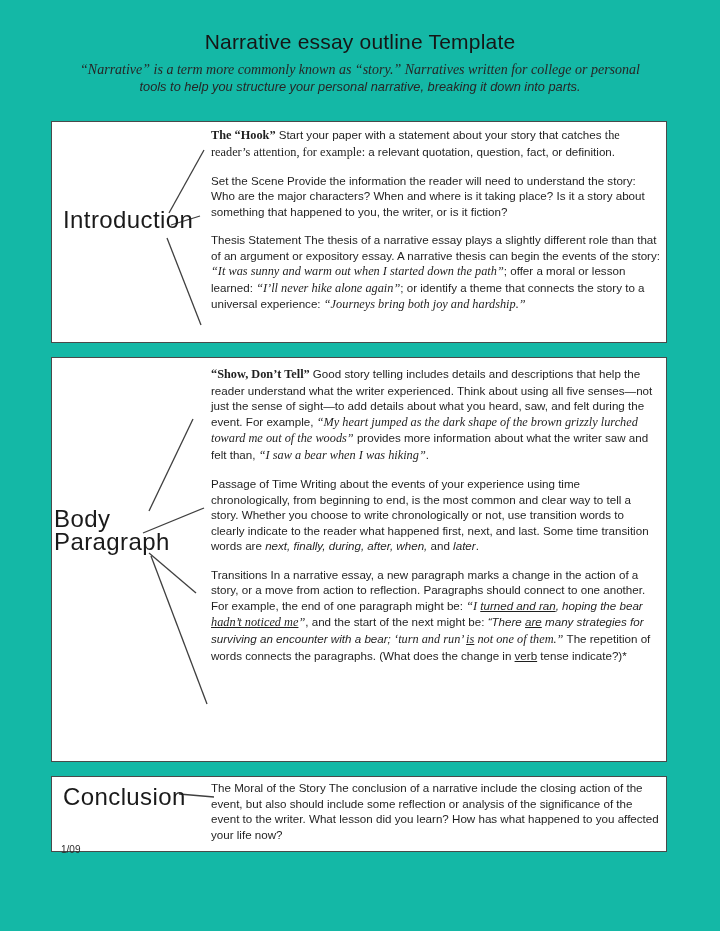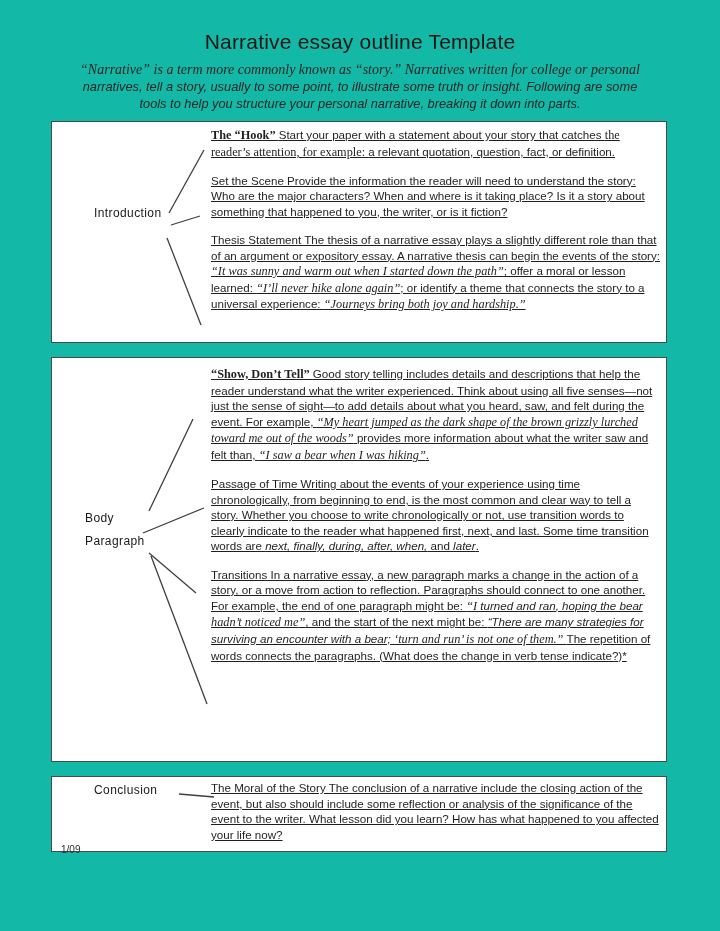--- a/index.html
+++ b/index.html
@@ -17,30 +17,29 @@
   }
   .subtitle .sl-serif{font-family:"Liberation Serif",serif;font-size:14px;}
   .obox{
     position:absolute;left:51px;width:616px;border:1.5px solid #4a4a4a;
     background:#ffffff;box-sizing:border-box;
   }
   #box-0{top:121px;height:222px;}
   #box-1{top:357px;height:405px;}
   #box-2{top:776px;height:76px;}
   .label{
-    position:absolute;font-size:12px;color:#1a1a1a;letter-spacing:.4px;
+    position:absolute;font-size:24px;color:#1a1a1a;letter-spacing:.4px;
     white-space:nowrap;
-    margin-left:31px;
   }
   #label-0{left:11px;top:84px;}
   #label-1{left:2px;top:149px;width:148px;line-height:23px;white-space:normal;}
   #label-2{left:11px;top:6px;}
   .tcol{
     position:absolute;left:159px;width:449px;font-size:11.6px;
-    line-height:15.6px;color:#1f1f1f;text-align:left;text-decoration:underline;
+    line-height:15.6px;color:#1f1f1f;text-align:left;
   }
   #text-0{top:5px;}
   #text-1{top:8px;}
   #text-2{top:3px;}
   .para{margin:0 0 12.5px 0;}
   .para:last-child{margin-bottom:0;}
   .seg.b{font-weight:bold;}
   .seg.i{font-style:italic;}
   .seg.sf{font-family:"Liberation Serif",serif;font-size:12.3px;}
   .seg.u{text-decoration:underline;}
@@ -49,21 +48,20 @@
 </style>
 </head>
 <body>
 
 <div class="page">
 
   <div class="title">Narrative essay outline Template</div>
 
   <div class="subtitle">
     <div class="sl-serif">“Narrative” is a term more commonly known as “story.” Narratives written for college or personal</div>
-    <div>narratives, tell a story, usually to some point, to illustrate some truth or insight. Following are some</div>
     <div>tools to help you structure your personal narrative, breaking it down into parts.</div>
   </div>
 
   <div class="obox" id="box-0">
     <svg class="connectors" width="613" height="219" viewBox="0 0 613 219">
       <line x1="117" y1="91" x2="152" y2="28" stroke="#3f3f3f" stroke-width="1.3"></line>
       <line x1="119" y1="103" x2="148" y2="94" stroke="#3f3f3f" stroke-width="1.3"></line>
       <line x1="115" y1="116" x2="149" y2="203" stroke="#3f3f3f" stroke-width="1.3"></line>
     </svg>
     <div class="label" id="label-0">

